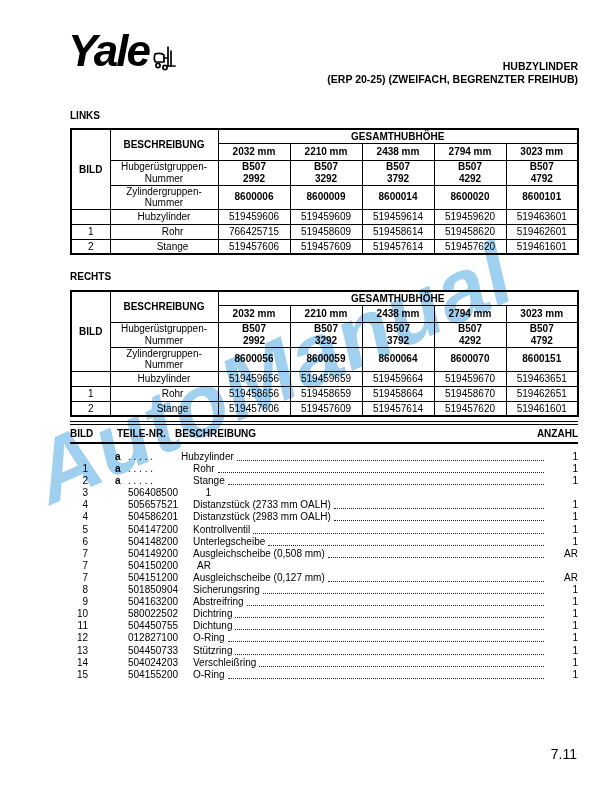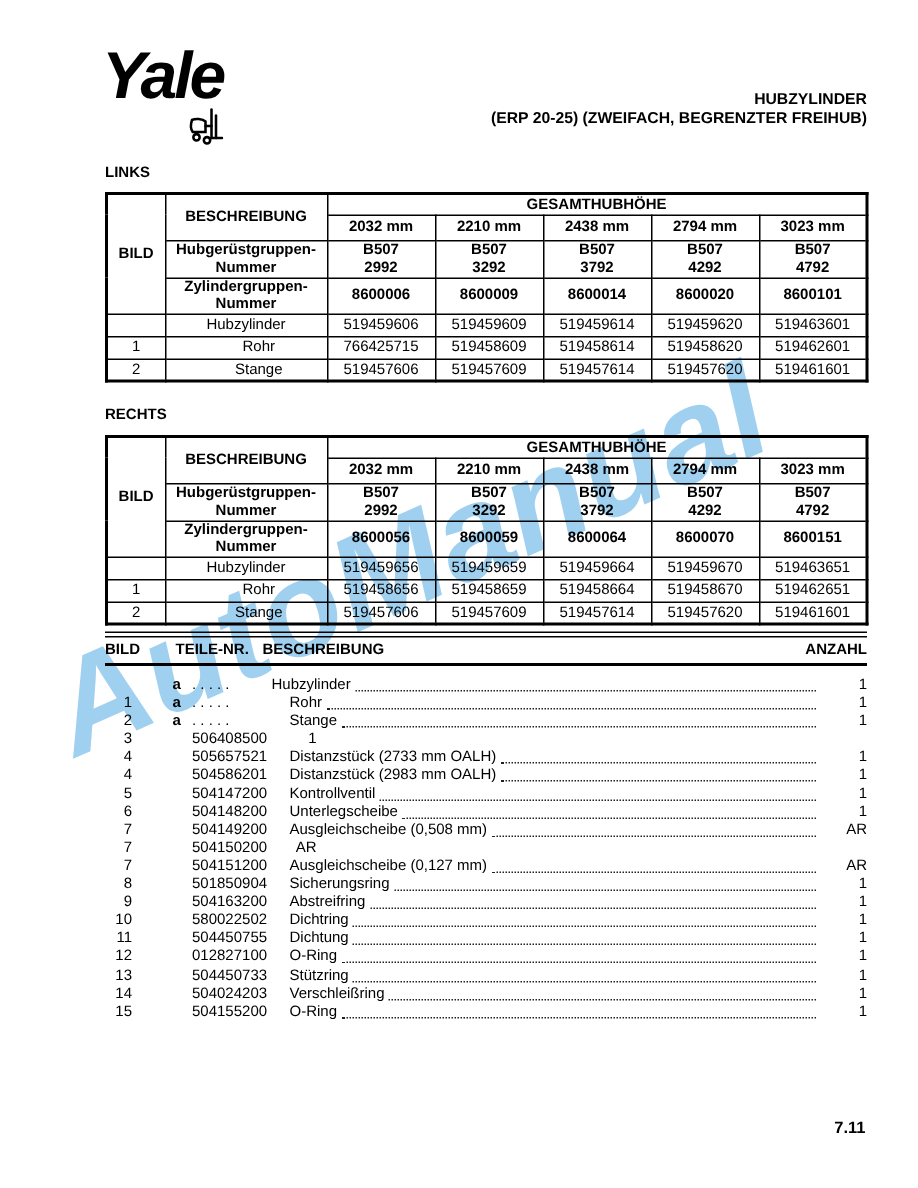--- a/index.html
+++ b/index.html
@@ -9,21 +9,21 @@
     margin:0 auto;
   }
   
   .watermark{
     position:absolute; left:56px; top:430px; z-index:0;
     font-size:88px; font-weight:bold; font-style:italic; line-height:1;
     white-space:nowrap; transform:rotate(-24deg); transform-origin:0 100%;
     letter-spacing:1px;
   }
   
-  .brand{position:absolute; left:68px; top:32px; display:flex; align-items:flex-end; z-index:1;flex-direction:column;}
+  .brand{position:absolute; left:68px; top:32px; display:flex; align-items:flex-end; z-index:1;}
   .brand-text{font-size:44px; font-weight:bold; font-style:italic; letter-spacing:-2px; line-height:38px;}
   .forklift{margin-left:3px; margin-bottom:-2px;}
   .doc-title{position:absolute; right:34px; top:60px; text-align:right;
     font-weight:bold; font-size:10.5px; line-height:13px; z-index:1;}
   
   .sec-title{position:absolute; left:70px; width:507px; 
     font-weight:bold; font-size:10px; z-index:1;}
   .t-links{top:110px;} .t-rechts{top:271px;}
   
   .spec-wrap{position:absolute; left:70px; z-index:1;}
@@ -32,21 +32,21 @@
     border:2px solid #000; font-size:10px;}
   table.spec td{border:1px solid #000; text-align:center; vertical-align:middle;
     padding:0; line-height:11.5px; overflow:hidden; background:transparent;}
   .cg-bild{width:39px;} .cg-besch{width:108px;} .cg-val{width:72px;}
   tr.r-span{height:14px;} tr.r-mm{height:17px;}
   tr.r-h0{height:25px;} tr.r-h1{height:22px;} tr.r-d{height:15px;}
   td.bildhead{font-weight:bold;}
   td.beschhead{font-weight:bold; vertical-align:bottom; padding-bottom:2px;}
   td.spanhead{font-weight:bold;}
   td.mm{font-weight:bold;}
-  td.hlabel{font-weight:bold; white-space:pre-line;margin-top:39px;}
+  td.hlabel{font-weight:normal; white-space:pre-line;margin-top:39px;}
   td.hval{font-weight:bold; white-space:pre-line;}
   td.dlabel{text-align:left; padding-left:7px;}
   td.dlabel.ind{padding-left:17px;}
   
   .parts{position:absolute; left:70px; top:421px; width:508px; z-index:1; font-size:10px;}
   .rule-double{height:2px; border-top:1px solid #000; border-bottom:1px solid #000;}
   .parts-header{display:flex; align-items:baseline; font-weight:bold; height:13px; margin-top:3px;}
   .ph-bild{width:45px; flex:none;}
   .ph-part{width:55px; margin-left:2px; flex:none;}
   .ph-desc{flex:1; margin-left:3px;}
@@ -56,21 +56,21 @@
   .c-bild{width:18px; text-align:right; flex:none;}
   .c-part{margin-left:27px; width:66px; flex:none; white-space:nowrap;}
   .pfx{display:inline-block; width:13px; font-weight:bold;}
   .c-desc{flex:1; display:flex; align-items:baseline; min-width:0;}
   .dname{white-space:nowrap;}
   .dname.ind{padding-left:12px;}
   .leader{flex:1; border-bottom:1px dotted #222; align-self:flex-end;
     margin:0 4px 2px 3px; height:1px;}
   .c-qty{width:30px; text-align:right; flex:none;}
   
-  .footer{position:absolute; right:35px; top:746px; font-weight:bold; font-size:11px; z-index:1;text-align:center;}
+  .footer{position:absolute; right:35px; top:746px; font-weight:normal; font-size:14px; z-index:1;text-align:center;}
 </style>
 </head>
 <body>
 
 <div class="page">
 
   <div class="watermark" id="watermark" style="color: rgb(159, 208, 239);">AutoManual</div>
 
   <div class="brand">
     <span class="brand-text">Yale</span>

